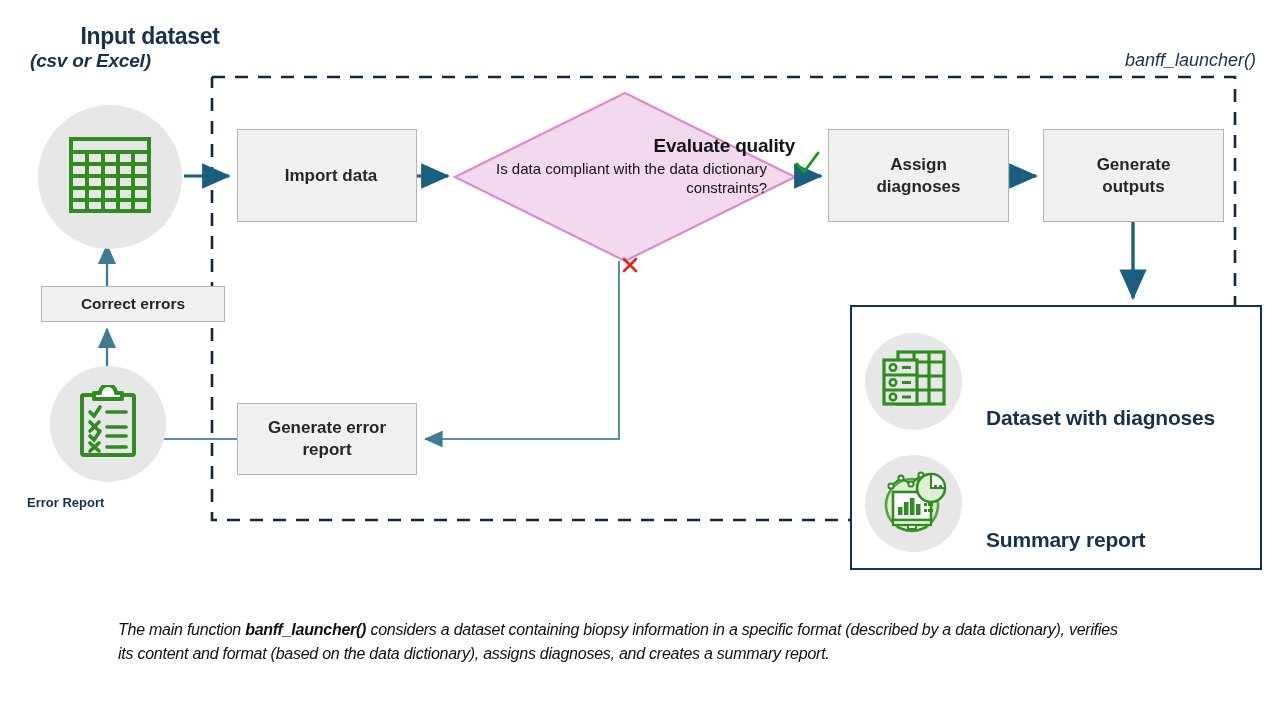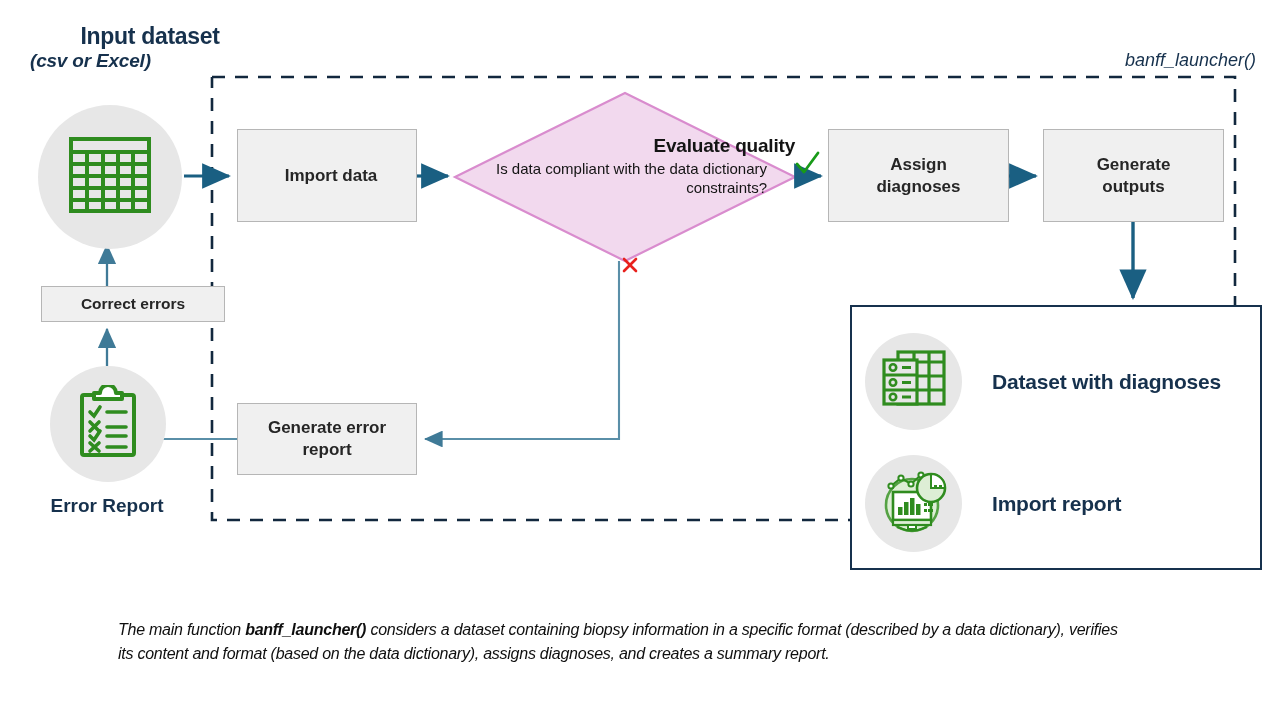--- a/index.html
+++ b/index.html
@@ -67,22 +67,22 @@
     width: 186px;
     text-align: right;
     font-size: 18px;
     font-style: italic;
     color: #16314d;
   }
   .error-report-label {
     position: absolute;
     left: 27px; top: 495px;
     width: 160px;
-    text-align: center;
-    font-size: 19px;
+    text-align: left;
+    font-size: 13px;
     font-weight: bold;
     color: #16314d;
   }
 
   
   .pbox {
     position: absolute;
     background: #f0f0f0;
     border: 1.6px solid #b6b6b6;
     box-sizing: border-box;
@@ -127,22 +127,22 @@
     position: absolute;
     left: 850px; top: 305px;
     width: 412px; height: 265px;
     border: 2.4px solid #16314d;
     box-sizing: border-box;
     background: #ffffff;
   }
   .out-row {
     position: absolute;
     display: flex;
-    align-items: center;
-    gap: 30px;
+    align-items: flex-end;
+    gap: 24px;
   }
   #out-row-dataset { left: 865px; top: 333px; }
   #out-row-summary { left: 865px; top: 455px; }
   .out-label {
     font-size: 21px;
     font-weight: bold;
     color: #16314d;
     letter-spacing: -0.2px;
   }
 
@@ -346,20 +346,20 @@
           </g>
           <circle cx="52" cy="19" r="14" fill="#ddeed5" stroke="#2f8c1f" stroke-width="2.6"></circle>
           <path d="M52,19 L52,5 A14,14 0 0 1 66,19 Z" fill="#ffffff" stroke="#2f8c1f" stroke-width="2"></path>
           <g fill="#2f8c1f">
             <rect x="55" y="16" width="3" height="3"></rect>
               <rect x="60" y="16" width="3" height="3"></rect>
           </g>
         </svg>
       </span>
     </div>
-    <div class="out-label">Import report</div>
+    <div class="out-label">Summary report</div>
   </div>
 
   <div class="caption">
     <span>The main function </span><b>banff_launcher()</b><span> considers a dataset containing biopsy information in a specific format (described by a data dictionary), verifies its content and format (based on the data dictionary), assigns diagnoses, and creates a summary report.</span>
   </div>
 
 </div>
 
 </body></html>

